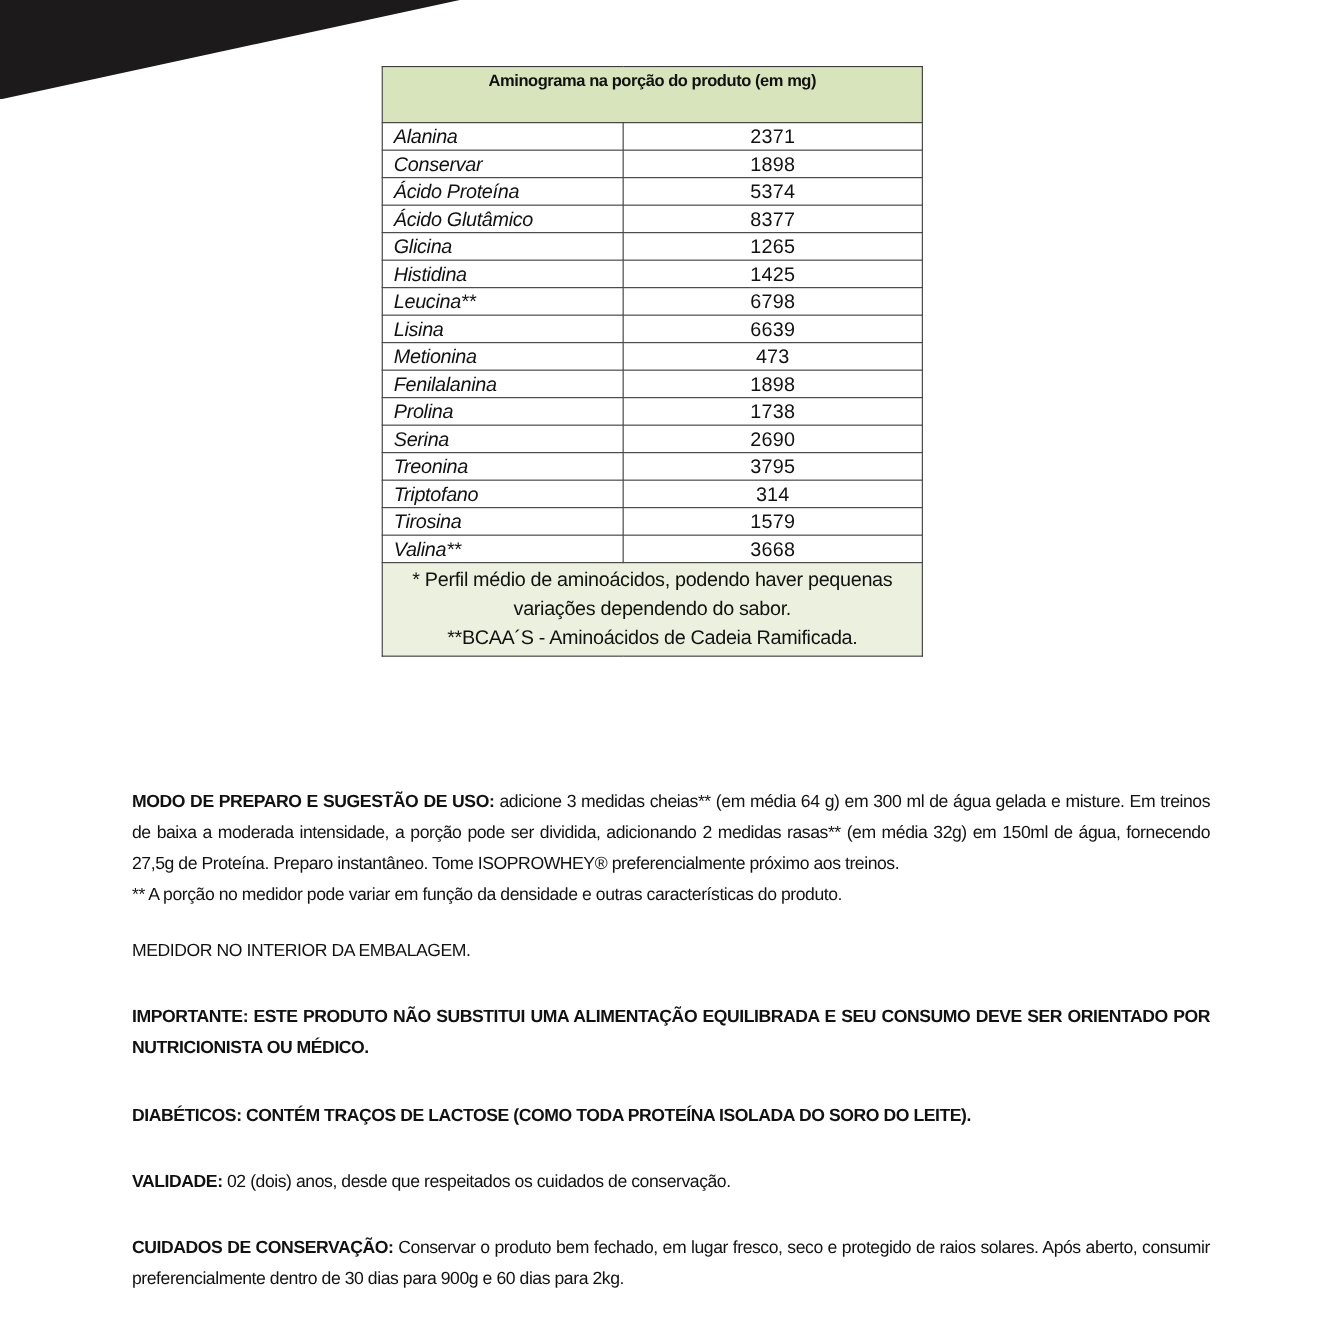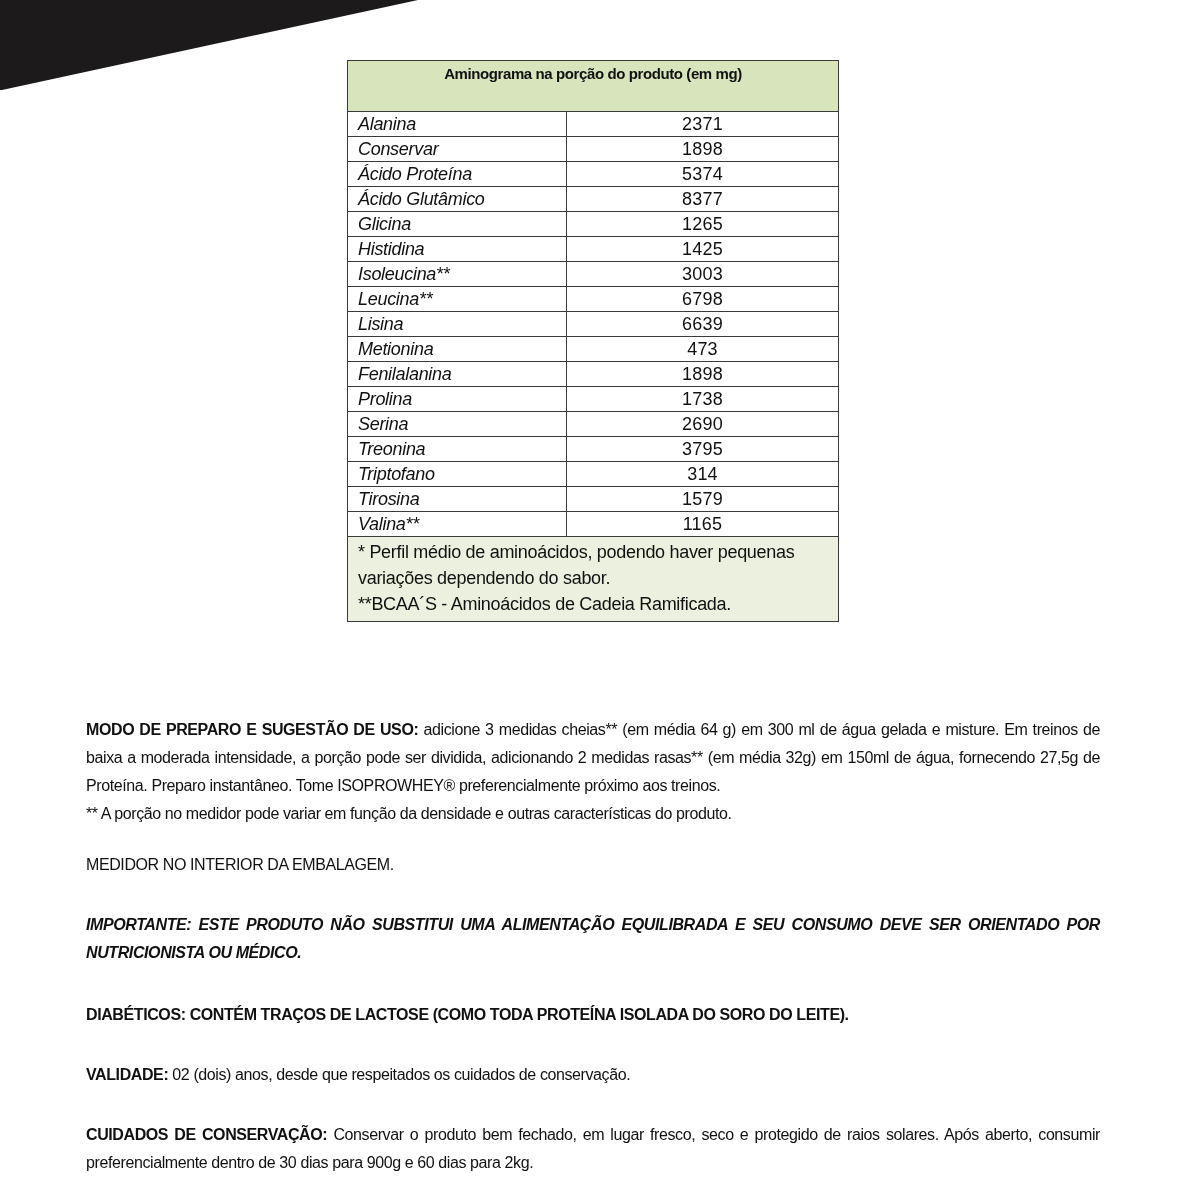--- a/index.html
+++ b/index.html
@@ -24,30 +24,30 @@
       background: #d8e4bc; height: 46px; vertical-align: top;
       font-size: 15px; font-weight: bold; padding-top: 4px;
       letter-spacing: -0.4px;
       margin-top: 20px;
     }
     .amino-table td { height: 24px; font-size: 18px; line-height: 24px; }
     .amino-table td.name { width: 208px; padding-left: 10px; letter-spacing: -0.3px; font-style: italic; }
     .amino-table td.val { text-align: center; letter-spacing: 0.2px; }
     .amino-table td.foot {
       background: #ebf1de; font-size: 18px; line-height: 26px;
-      padding: 2px 10px 4px 10px; height: auto; letter-spacing: -0.3px;
+      padding: 2px 10px 4px 10px; height: auto; letter-spacing: -0.3px; text-align: center;
     }
     .foot-line { display: block; }
     .text-block {
       position: absolute; left: 86px; width: 1014px;
       font-size: 16px; line-height: 28px; letter-spacing: -0.4px;
       text-align: justify;
     }
     .text-block b { font-weight: bold; }
-    .para { display: block; }
+    .para { display: block; margin-left: 34px; }
   </style>
 </head>
 <body>
 
 <svg class="corner-shape" viewBox="0 0 420 92">
   <polygon points="0,0 418,0 2,90 0,90" fill="#1c1a1b"></polygon>
 </svg>
 
 <table class="amino-table">
   <thead>
@@ -74,24 +74,20 @@
       </tr>
       <tr>
         <td class="name">Glicina</td>
         <td class="val">1265</td>
       </tr>
       <tr>
         <td class="name">Histidina</td>
         <td class="val">1425</td>
       </tr>
       <tr>
-        <td class="name">Isoleucina**</td>
-        <td class="val">3003</td>
-      </tr>
-      <tr>
         <td class="name">Leucina**</td>
         <td class="val">6798</td>
       </tr>
       <tr>
         <td class="name">Lisina</td>
         <td class="val">6639</td>
       </tr>
       <tr>
         <td class="name">Metionina</td>
         <td class="val">473</td>
@@ -115,21 +111,21 @@
       <tr>
         <td class="name">Triptofano</td>
         <td class="val">314</td>
       </tr>
       <tr>
         <td class="name">Tirosina</td>
         <td class="val">1579</td>
       </tr>
       <tr>
         <td class="name">Valina**</td>
-        <td class="val">1165</td>
+        <td class="val">3668</td>
       </tr>
     </tbody>
   <tfoot>
     <tr>
       <td colspan="2" class="foot">
         <span class="foot-line">* Perfil médio de aminoácidos, podendo haver pequenas variações dependendo do sabor.</span>
         <span class="foot-line">**BCAA´S - Aminoácidos de Cadeia Ramificada.</span>
       </td>
     </tr>
   </tfoot>
@@ -137,21 +133,21 @@
 
 <div class="text-block" style="top:716px;">
   <span class="para"><b>MODO DE PREPARO E SUGESTÃO DE USO:</b><span> adicione 3 medidas cheias** (em média 64 g) em 300 ml de água gelada e misture. Em treinos de baixa a moderada intensidade, a porção pode ser dividida, adicionando 2 medidas rasas** (em média 32g) em 150ml de água, fornecendo  27,5g de Proteína. Preparo instantâneo. Tome ISOPROWHEY® preferencialmente próximo aos treinos.</span></span>
   <span class="para">** A porção no medidor pode variar em função da densidade e outras características do produto.</span>
 </div>
 
 <div class="text-block" style="top:851px;">
   <span class="para">MEDIDOR NO INTERIOR DA EMBALAGEM.</span>
 </div>
 
-<div class="text-block" style="top:911px;font-style:italic;">
+<div class="text-block" style="top:911px;">
   <b class="para">IMPORTANTE: ESTE PRODUTO NÃO SUBSTITUI UMA ALIMENTAÇÃO EQUILIBRADA E SEU CONSUMO DEVE SER ORIENTADO POR NUTRICIONISTA OU MÉDICO.</b>
 </div>
 
 <div class="text-block" style="top:1001px;">
   <b class="para" style="text-align:left;">DIABÉTICOS: CONTÉM TRAÇOS DE LACTOSE (COMO TODA PROTEÍNA ISOLADA DO SORO DO LEITE).</b>
 </div>
 
 <div class="text-block" style="top:1061px;">
   <span class="para"><b>VALIDADE:</b><span> 02 (dois) anos, desde que respeitados os cuidados de conservação.</span></span>
 </div>

